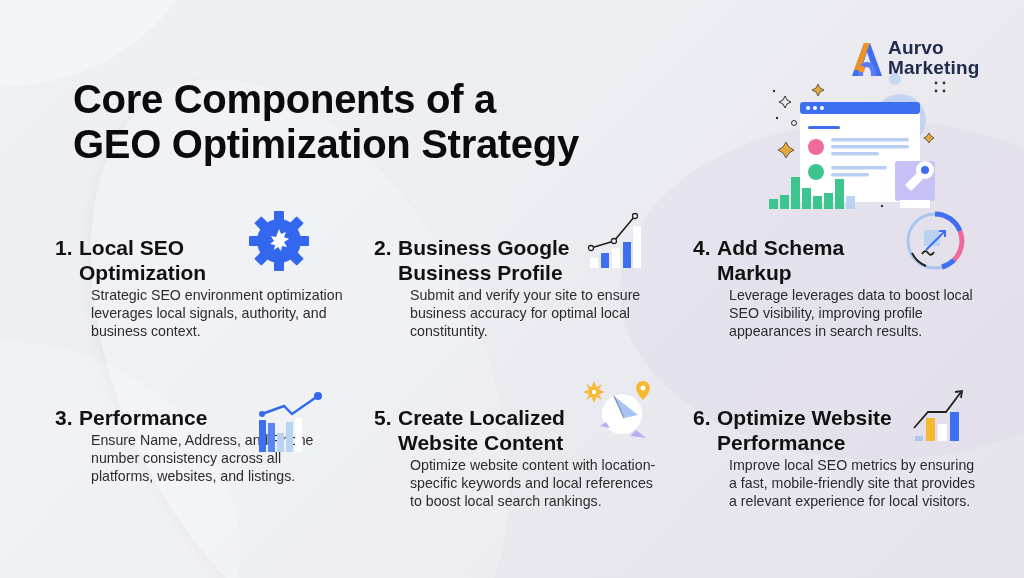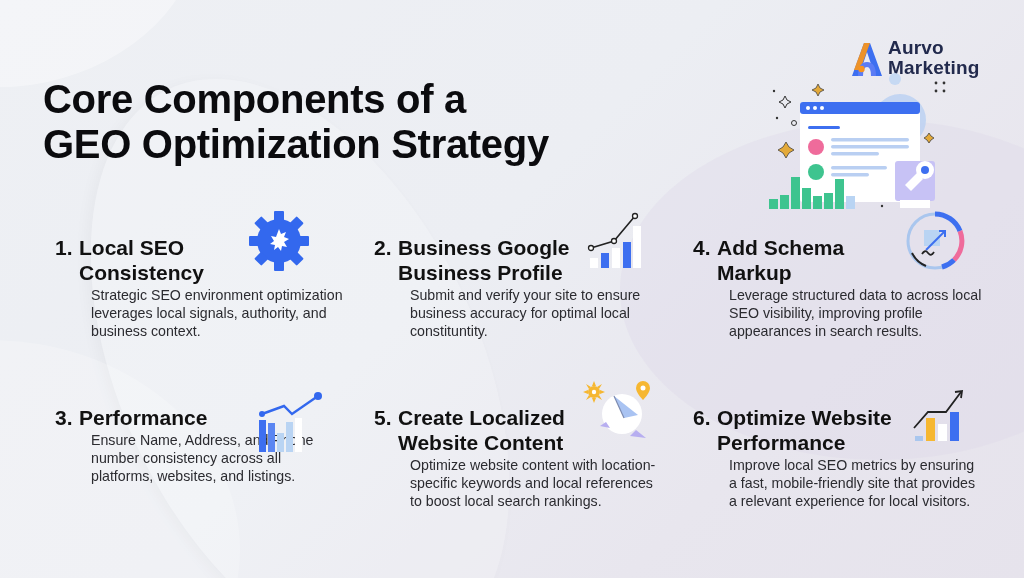--- a/index.html
+++ b/index.html
@@ -12,21 +12,21 @@
   }
   .bg-shape { position: absolute; border-radius: 50%; pointer-events: none; }
   .bg1 { left: -120px; top: -140px; width: 320px; height: 220px; background: rgba(255,255,255,0.35); transform: rotate(-20deg); }
   .bg2 { left: 120px; top: 60px; width: 360px; height: 620px; border-radius: 50%; background: rgba(255,255,255,0.18); transform: rotate(-25deg); box-shadow: -6px 0 14px rgba(0,0,0,0.03); }
   .bg3 { left: -260px; top: 340px; width: 500px; height: 420px; background: rgba(255,255,255,0.22); }
   .bg4 { left: 620px; top: 120px; width: 520px; height: 340px; background: rgba(220,216,232,0.35); }
 
   .logo { position: absolute; left: 846px; top: 38px; display: flex; align-items: flex-start; }
   .logo-text { font-weight: 700; font-size: 19px; line-height: 20px; color: #222a4d; letter-spacing: 0.2px; }
 
-  .title { position: absolute; left: 43px; top: 77px; font-weight: 700; font-size: 40px; line-height: 45px; color: #0b0b0e; letter-spacing: -0.3px; }
+  .title { position: absolute; left: 73px; top: 77px; font-weight: 700; font-size: 40px; line-height: 45px; color: #0b0b0e; letter-spacing: -0.3px; }
 
   .hero { position: absolute; left: 752px; top: 70px; width: 230px; height: 150px; }
 
   .item { position: absolute; width: 290px; }
   .item-head { display: flex; font-weight: 400; font-size: 21px; line-height: 25px; color: #111; }
   .item-num { width: 24px; flex: none; font-weight: 700; }
   .item-title { font-weight: 700; }
   .item-desc { margin-left: 36px; font-size: 14.2px; line-height: 18.2px; color: #2b2b30; margin-top: 1px; }
   .icon { position: absolute; }
 </style>
@@ -107,21 +107,21 @@
   <path d="M153 115 l12 -12 6 6 -12 12 z" fill="#fff"></path>
   <circle cx="173" cy="100" r="9" fill="#fff"></circle>
   <circle cx="173" cy="100" r="4" fill="#3d6ff0"></circle>
 </svg>
 
 <div class="item" style="left:55px; top:235px;">
   <div class="item-head">
     <span class="item-num">1.</span>
     <div>
       <div class="item-title">Local SEO</div>
-      <div class="item-title">Consistency</div>
+      <div class="item-title">Optimization</div>
     </div>
   </div>
   <div class="item-desc">Strategic SEO environment optimization leverages local signals, authority, and business context.</div>
 </div>
 <svg class="icon" style="left:248px; top:210px;" width="62" height="62" viewBox="0 0 62 62">
   <g fill="#3368ee" transform="translate(31 31)">
     <circle r="22"></circle>
     <g id="teeth">
       <rect x="-5" y="-30" width="10" height="10" rx="1"></rect>
     </g>
@@ -159,21 +159,21 @@
 </svg>
 
 <div class="item" style="left:693px; top:235px;">
   <div class="item-head">
     <span class="item-num">4.</span>
     <div>
       <div class="item-title">Add Schema</div>
       <div class="item-title">Markup</div>
     </div>
   </div>
-  <div class="item-desc">Leverage structured data to across local SEO visibility, improving profile appearances in search results.</div>
+  <div class="item-desc">Leverage leverages data to boost local SEO visibility, improving profile appearances in search results.</div>
 </div>
 <svg class="icon" style="left:902px; top:208px;" width="66" height="66" viewBox="0 0 66 66">
   <circle cx="33" cy="33" r="27" fill="none" stroke="#a9c6ee" stroke-width="3"></circle>
   <path d="M33 6 A27 27 0 0 1 58 23" fill="none" stroke="#3d6ff0" stroke-width="5"></path>
   <path d="M58 23 A27 27 0 0 1 52 52" fill="none" stroke="#ef6b9b" stroke-width="5"></path>
   <path d="M52 52 A27 27 0 0 1 40 59" fill="none" stroke="#3d6ff0" stroke-width="5"></path>
   <path d="M10 45 A27 27 0 0 0 24 58" fill="none" stroke="#222" stroke-width="2"></path>
   <rect x="22" y="22" width="16" height="16" fill="#b9d4f3"></rect>
   <line x1="24" y1="42" x2="42" y2="24" stroke="#3d6ff0" stroke-width="2"></line>
   <path d="M37 23 l6 0 0 6" fill="none" stroke="#3d6ff0" stroke-width="2"></path>

